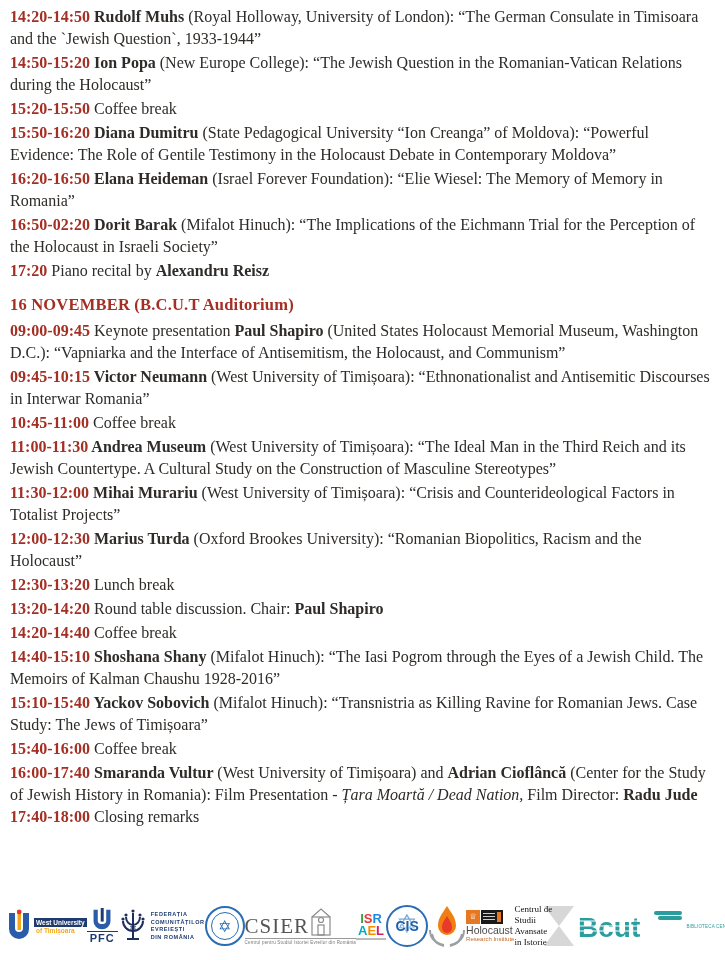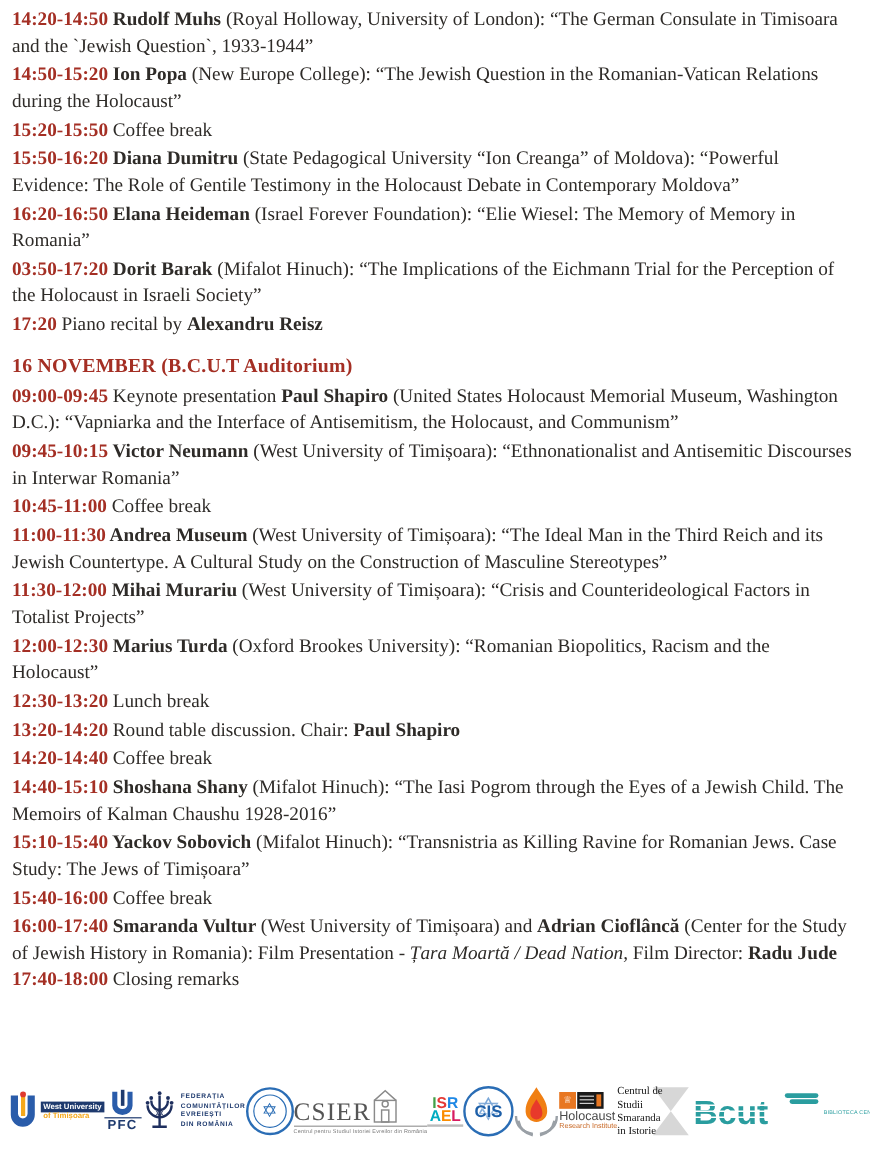--- a/index.html
+++ b/index.html
@@ -81,21 +81,21 @@
 </head>
 <body>
 
 <div class="program">
   <div>
       <p class="entry"><span class="seg-time">14:20-14:50 </span><span class="seg-b">Rudolf Muhs </span><span class="seg-r">(Royal Holloway, University of London): “The German Consulate in Timisoara and the `Jewish Question`, 1933-1944”</span></p>
       <p class="entry"><span class="seg-time">14:50-15:20 </span><span class="seg-b">Ion Popa </span><span class="seg-r">(New Europe College): “The Jewish Question in the Romanian-Vatican Relations during the Holocaust”</span></p>
       <p class="entry"><span class="seg-time">15:20-15:50 </span><span class="seg-r">Coffee break</span></p>
       <p class="entry"><span class="seg-time">15:50-16:20 </span><span class="seg-b">Diana Dumitru </span><span class="seg-r">(State Pedagogical University “Ion Creanga” of Moldova): “Powerful Evidence: The Role of Gentile Testimony in the Holocaust Debate in Contemporary Moldova”</span></p>
       <p class="entry"><span class="seg-time">16:20-16:50 </span><span class="seg-b">Elana Heideman </span><span class="seg-r">(Israel Forever Foundation): “Elie Wiesel: The Memory of Memory in Romania”</span></p>
-      <p class="entry"><span class="seg-time">03:50-17:20 </span><span class="seg-b">Dorit Barak </span><span class="seg-r">(Mifalot Hinuch): “The Implications of the Eichmann Trial for the Perception of the Holocaust in Israeli Society”</span></p>
+      <p class="entry"><span class="seg-time">16:50-02:20 </span><span class="seg-b">Dorit Barak </span><span class="seg-r">(Mifalot Hinuch): “The Implications of the Eichmann Trial for the Perception of the Holocaust in Israeli Society”</span></p>
       <p class="entry"><span class="seg-time">17:20 </span><span class="seg-r">Piano recital by </span><span class="seg-b">Alexandru Reisz</span></p>
       <p class="entry heading-entry"><span class="seg-h">16 NOVEMBER (B.C.U.T Auditorium)</span></p>
       <p class="entry"><span class="seg-time">09:00-09:45 </span><span class="seg-r">Keynote presentation </span><span class="seg-b">Paul Shapiro </span><span class="seg-r">(United States Holocaust Memorial Museum, Washington D.C.): “Vapniarka and the Interface of Antisemitism, the Holocaust, and Communism”</span></p>
       <p class="entry"><span class="seg-time">09:45-10:15 </span><span class="seg-b">Victor Neumann </span><span class="seg-r">(West University of Timișoara): “Ethnonationalist and Antisemitic Discourses in Interwar Romania”</span></p>
       <p class="entry"><span class="seg-time">10:45-11:00 </span><span class="seg-r">Coffee break</span></p>
       <p class="entry"><span class="seg-time">11:00-11:30 </span><span class="seg-b">Andrea Museum </span><span class="seg-r">(West University of Timișoara): “The Ideal Man in the Third Reich and its Jewish Countertype. A Cultural Study on the Construction of Masculine Stereotypes”</span></p>
       <p class="entry"><span class="seg-time">11:30-12:00 </span><span class="seg-b">Mihai Murariu </span><span class="seg-r">(West University of Timișoara): “Crisis and Counterideological Factors in Totalist Projects”</span></p>
       <p class="entry"><span class="seg-time">12:00-12:30 </span><span class="seg-b">Marius Turda </span><span class="seg-r">(Oxford Brookes University): “Romanian Biopolitics, Racism and the Holocaust”</span></p>
       <p class="entry"><span class="seg-time">12:30-13:20 </span><span class="seg-r">Lunch break</span></p>
       <p class="entry"><span class="seg-time">13:20-14:20 </span><span class="seg-r">Round table discussion. Chair: </span><span class="seg-b">Paul Shapiro</span></p>
@@ -213,21 +213,21 @@
     <div class="hri-l2">Research Institute</div>
   </div>
 
   <div class="logo centrul">
     <svg width="34" height="44" viewBox="0 0 34 44">
       <path d="M2 2 h30 L17 22 L32 42 H2 L17 22 Z" fill="#c9c9c9" opacity="0.75"></path>
     </svg>
     <div class="ctext">
       <div>Centrul de</div>
       <div>Studii</div>
-      <div>Smaranda</div>
+      <div>Avansate</div>
       <div>in Istorie</div>
     </div>
   </div>
 
   <div class="logo bcut">
     <svg width="110" height="34" viewBox="0 0 110 34">
       <text x="2" y="28" font-family="Liberation Sans, sans-serif" font-weight="bold" font-size="28" fill="#2a9d9f">Bcut</text>
       <g stroke="#ffffff" stroke-width="1.2">
         <line x1="2" y1="12" x2="62" y2="12"></line>
         <line x1="2" y1="17" x2="62" y2="17"></line>

